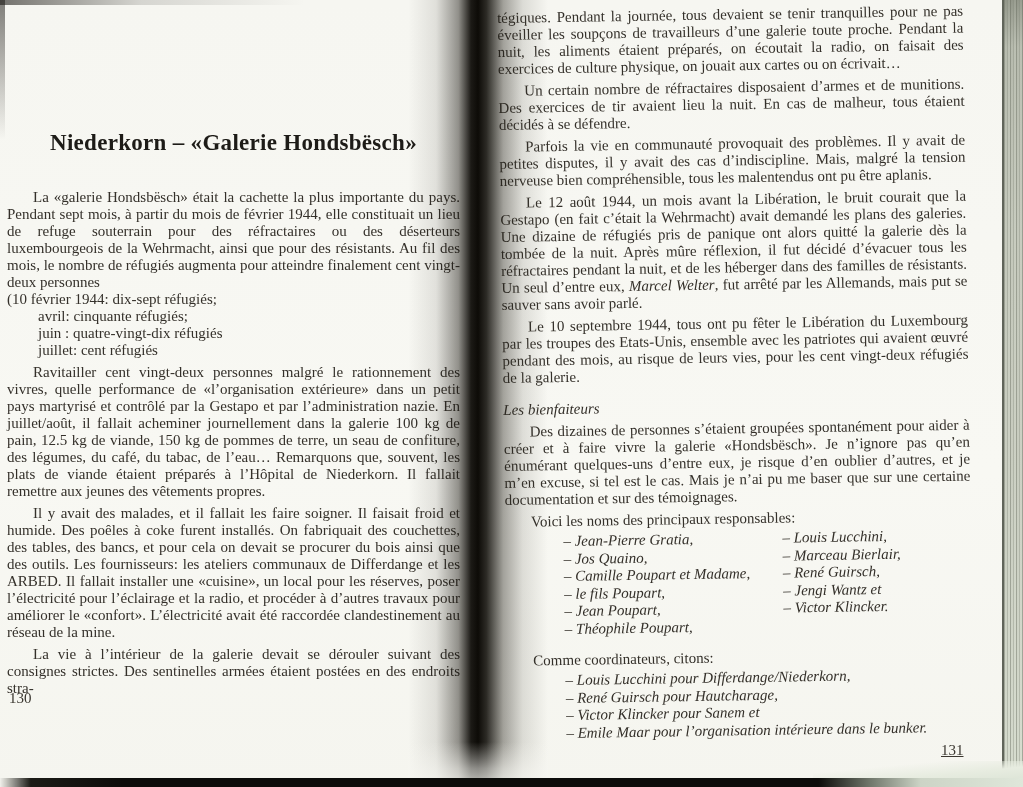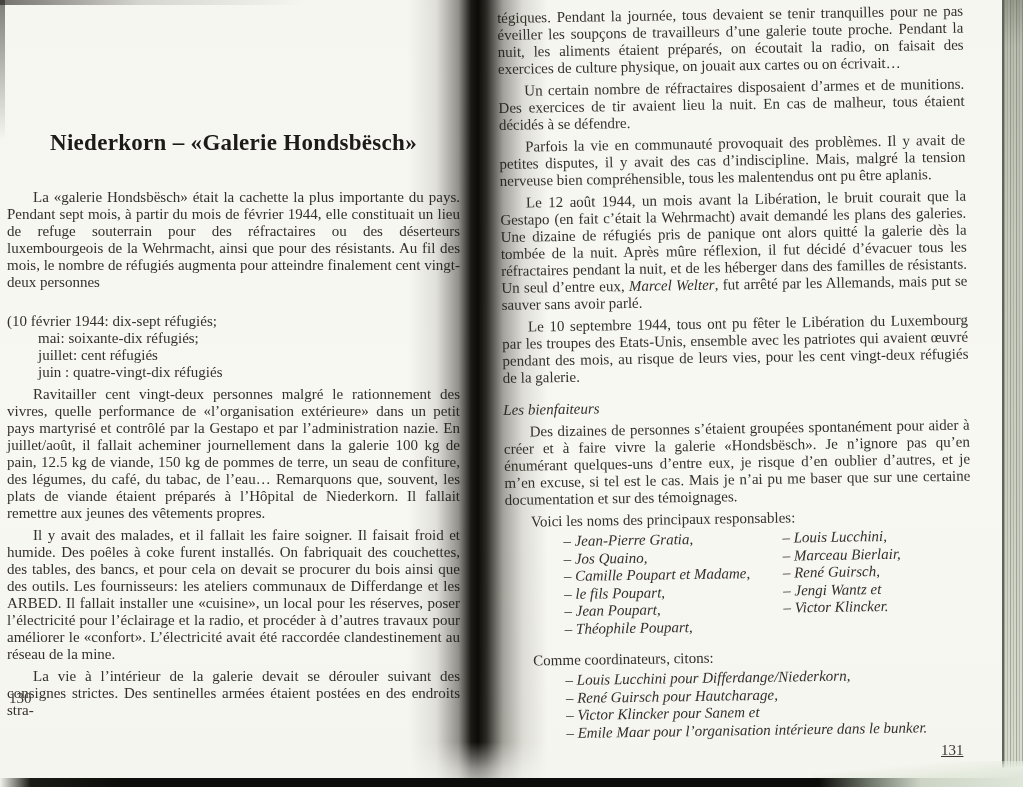--- a/index.html
+++ b/index.html
@@ -15,21 +15,21 @@
   .page-right{left:497px;top:10px;width:466px;transform:rotate(-0.9deg);transform-origin:0 0;}
   p{margin:0;text-align:justify;}
   .gap{margin-top:5px;}
   .bigzap{margin-top:14px;}
   .indent{text-indent:26px;}
   .book-title{
     margin:130px 0 0 0;text-align:center;font-size:23px;line-height:26px;
     font-weight:bold;color:#1d1b17;letter-spacing:.3px;text-indent:0;
   }
   .p1-left{margin-top:33px;}
-  .ref-list{margin-top:22px;}
+  .ref-list{margin-top:0;}
   .ref-list .line{text-align:left;}
   .ref-list .line + .line{padding-left:31px;}
   .ital{font-style:italic;}
   .heading-ital{font-style:italic;margin-top:15px;text-align:left;}
   .names{display:flex;margin-top:3px;font-style:italic;}
   .names .col1{width:255px;padding-left:58px;box-sizing:border-box;}
   .names .col2{width:200px;padding-left:22px;box-sizing:border-box;}
   .names div{line-height:17.5px;text-align:left;}
   .coord-list{margin-top:3px;padding-left:58px;font-style:italic;}
   .coord-list div{line-height:17.5px;text-align:left;}
@@ -89,23 +89,23 @@
 
 <div class="scan">
 
   <div class="page page-left">
     <h1 class="book-title">Niederkorn – «Galerie Hondsbësch»</h1>
 
     <p class="indent p1-left">La «galerie Hondsbësch» était la cachette la plus importante du pays. Pendant sept mois, à partir du mois de février 1944, elle constituait un lieu de refuge souterrain pour des réfractaires ou des déserteurs luxembourgeois de la Wehrmacht, ainsi que pour des résistants. Au fil des mois, le nombre de réfugiés augmenta pour atteindre finalement cent vingt-deux personnes</p>
 
     <div class="ref-list">
       <div class="line">(10 février 1944: dix-sept réfugiés;</div>
-      <div class="line">mai: soixante-dix réfugiés;</div>
+      <div class="line">avril: cinquante réfugiés;</div>
+      <div class="line">juin : quatre-vingt-dix réfugiés</div>
       <div class="line">juillet: cent réfugiés</div>
-      <div class="line">juin : quatre-vingt-dix réfugiés</div>
     </div>
 
     <p class="indent gap">Ravitailler cent vingt-deux personnes malgré le rationnement des vivres, quelle performance de «l’organisation extérieure» dans un petit pays martyrisé et contrôlé par la Gestapo et par l’administration nazie. En juillet/août, il fallait acheminer journellement dans la galerie 100 kg de pain, 12.5 kg de viande, 150 kg de pommes de terre, un seau de confiture, des légumes, du café, du tabac, de l’eau… Remarquons que, souvent, les plats de viande étaient préparés à l’Hôpital de Niederkorn. Il fallait remettre aux jeunes des vêtements propres.</p>
     <p class="indent gap">Il y avait des malades, et il fallait les faire soigner. Il faisait froid et humide. Des poêles à coke furent installés. On fabriquait des couchettes, des tables, des bancs, et pour cela on devait se procurer du bois ainsi que des outils. Les fournisseurs: les ateliers communaux de Differdange et les ARBED. Il fallait installer une «cuisine», un local pour les réserves, poser l’électricité pour l’éclairage et la radio, et procéder à d’autres travaux pour améliorer le «confort». L’électricité avait été raccordée clandestinement au réseau de la mine.</p>
     <p class="indent gap">La vie à l’intérieur de la galerie devait se dérouler suivant des consignes strictes. Des sentinelles armées étaient postées en des endroits stra-</p>
   </div>
   <div class="pageno pageno-left">130</div>
 
   <div class="page page-right">
     <p>tégiques. Pendant la journée, tous devaient se tenir tranquilles pour ne pas éveiller les soupçons de travailleurs d’une galerie toute proche. Pendant la nuit, les aliments étaient préparés, on écoutait la radio, on faisait des exercices de culture physique, on jouait aux cartes ou on écrivait…</p>

